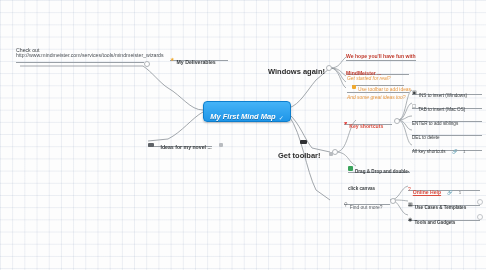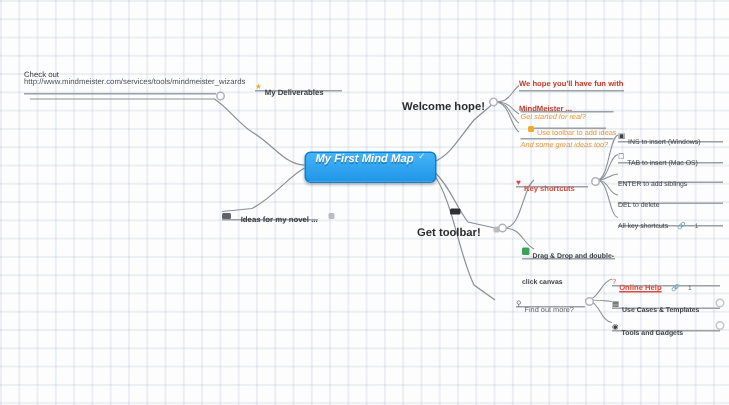--- a/index.html
+++ b/index.html
@@ -19,21 +19,21 @@
   }
   #wires{position:absolute;left:0;top:0;width:486px;height:270px;}
   .node{position:absolute;white-space:nowrap;line-height:1.05;}
 
   
   #central{
     left:203px;top:101px;width:86px;height:19px;
     background:linear-gradient(#45b3f7,#1f96e8);
     border:1px solid #0d7ecd;border-radius:4px;
     box-shadow:0 1px 2px rgba(0,0,0,.25);
-    display:flex;align-items:flex-start;justify-content:center;
+    display:flex;align-items:flex-end;justify-content:center;
   }
   #central .t{
     font-style:italic;font-weight:bold;font-size:7.5px;color:#fff;
     text-shadow:0 1px 0 rgba(0,0,0,.25);
   }
   #central .chk{font-size:6px;color:#d9f1ff;margin-left:3px;}
 
   .t-dark{font-size:5.2px;color:#3c4043;}
   .t-bold{font-weight:bold;}
   .t-big{font-size:7.5px;font-weight:bold;color:#2b2b2b;}
@@ -130,21 +130,21 @@
   <span class="t-dark t-bold" style="margin-left:2px;">Ideas for my novel ...</span>
   <span class="sq-tiny" style="margin-left:3px;"></span>
 </div>
 
 <div class="node" id="central">
   <span class="t">My First Mind Map</span>
   <span class="chk">✓</span>
 </div>
 
 <div class="node" style="left:268px;top:61px;">
-  <span class="t-big">Welcome hope!</span>
+  <span class="t-big">Windows again!</span>
 </div>
 <div class="dot" style="left:326px;top:65px;"></div>
 
 <div class="node" style="left:346px;top:45px;width:74px;white-space:normal;">
   <span class="t-red">We hope you'll have fun with MindMeister ...</span>
 </div>
 
 <div class="node" style="left:347px;top:67px;">
   <span class="t-org">Get started for real?</span>
 </div>

